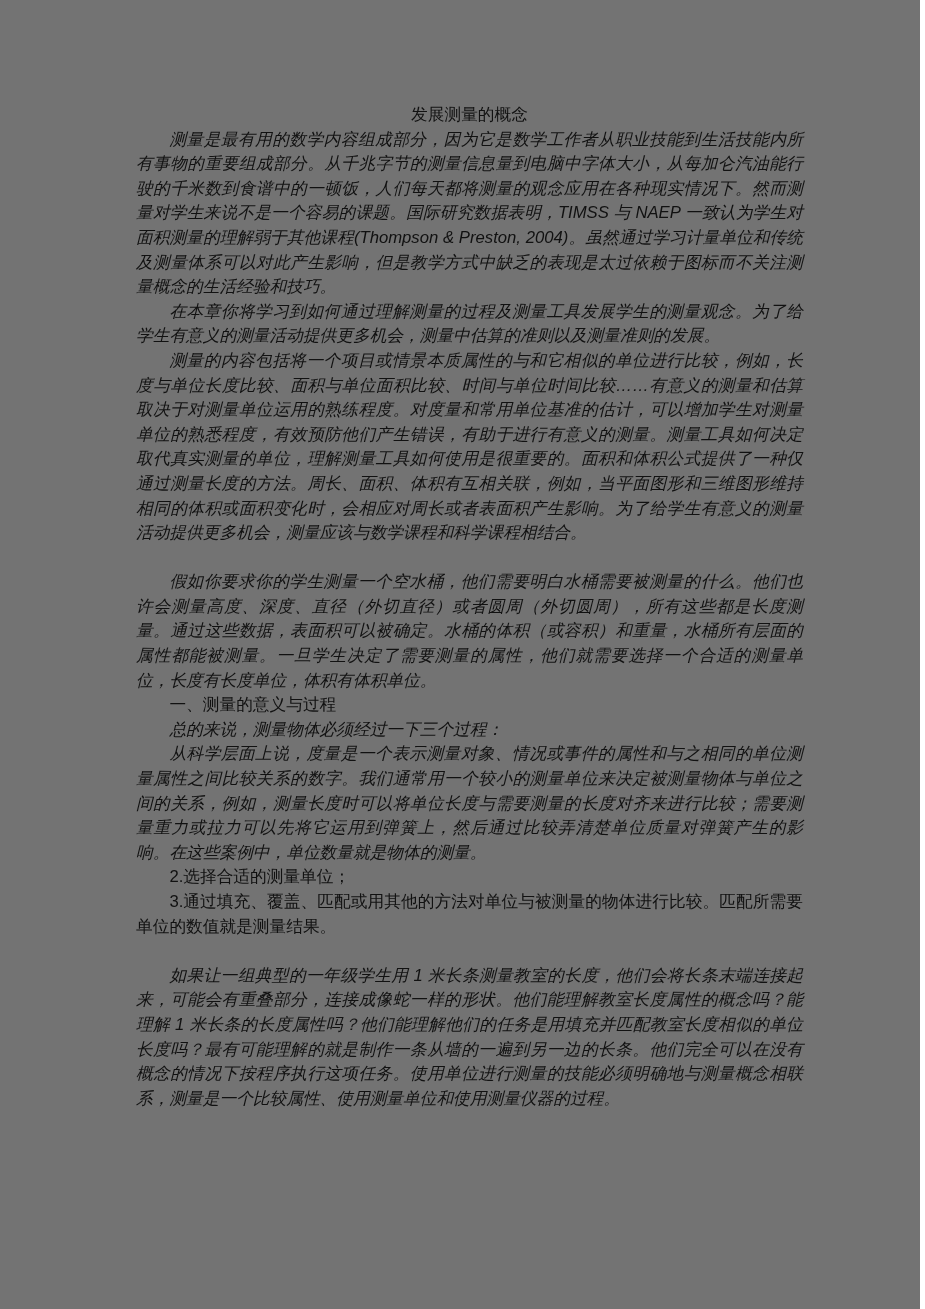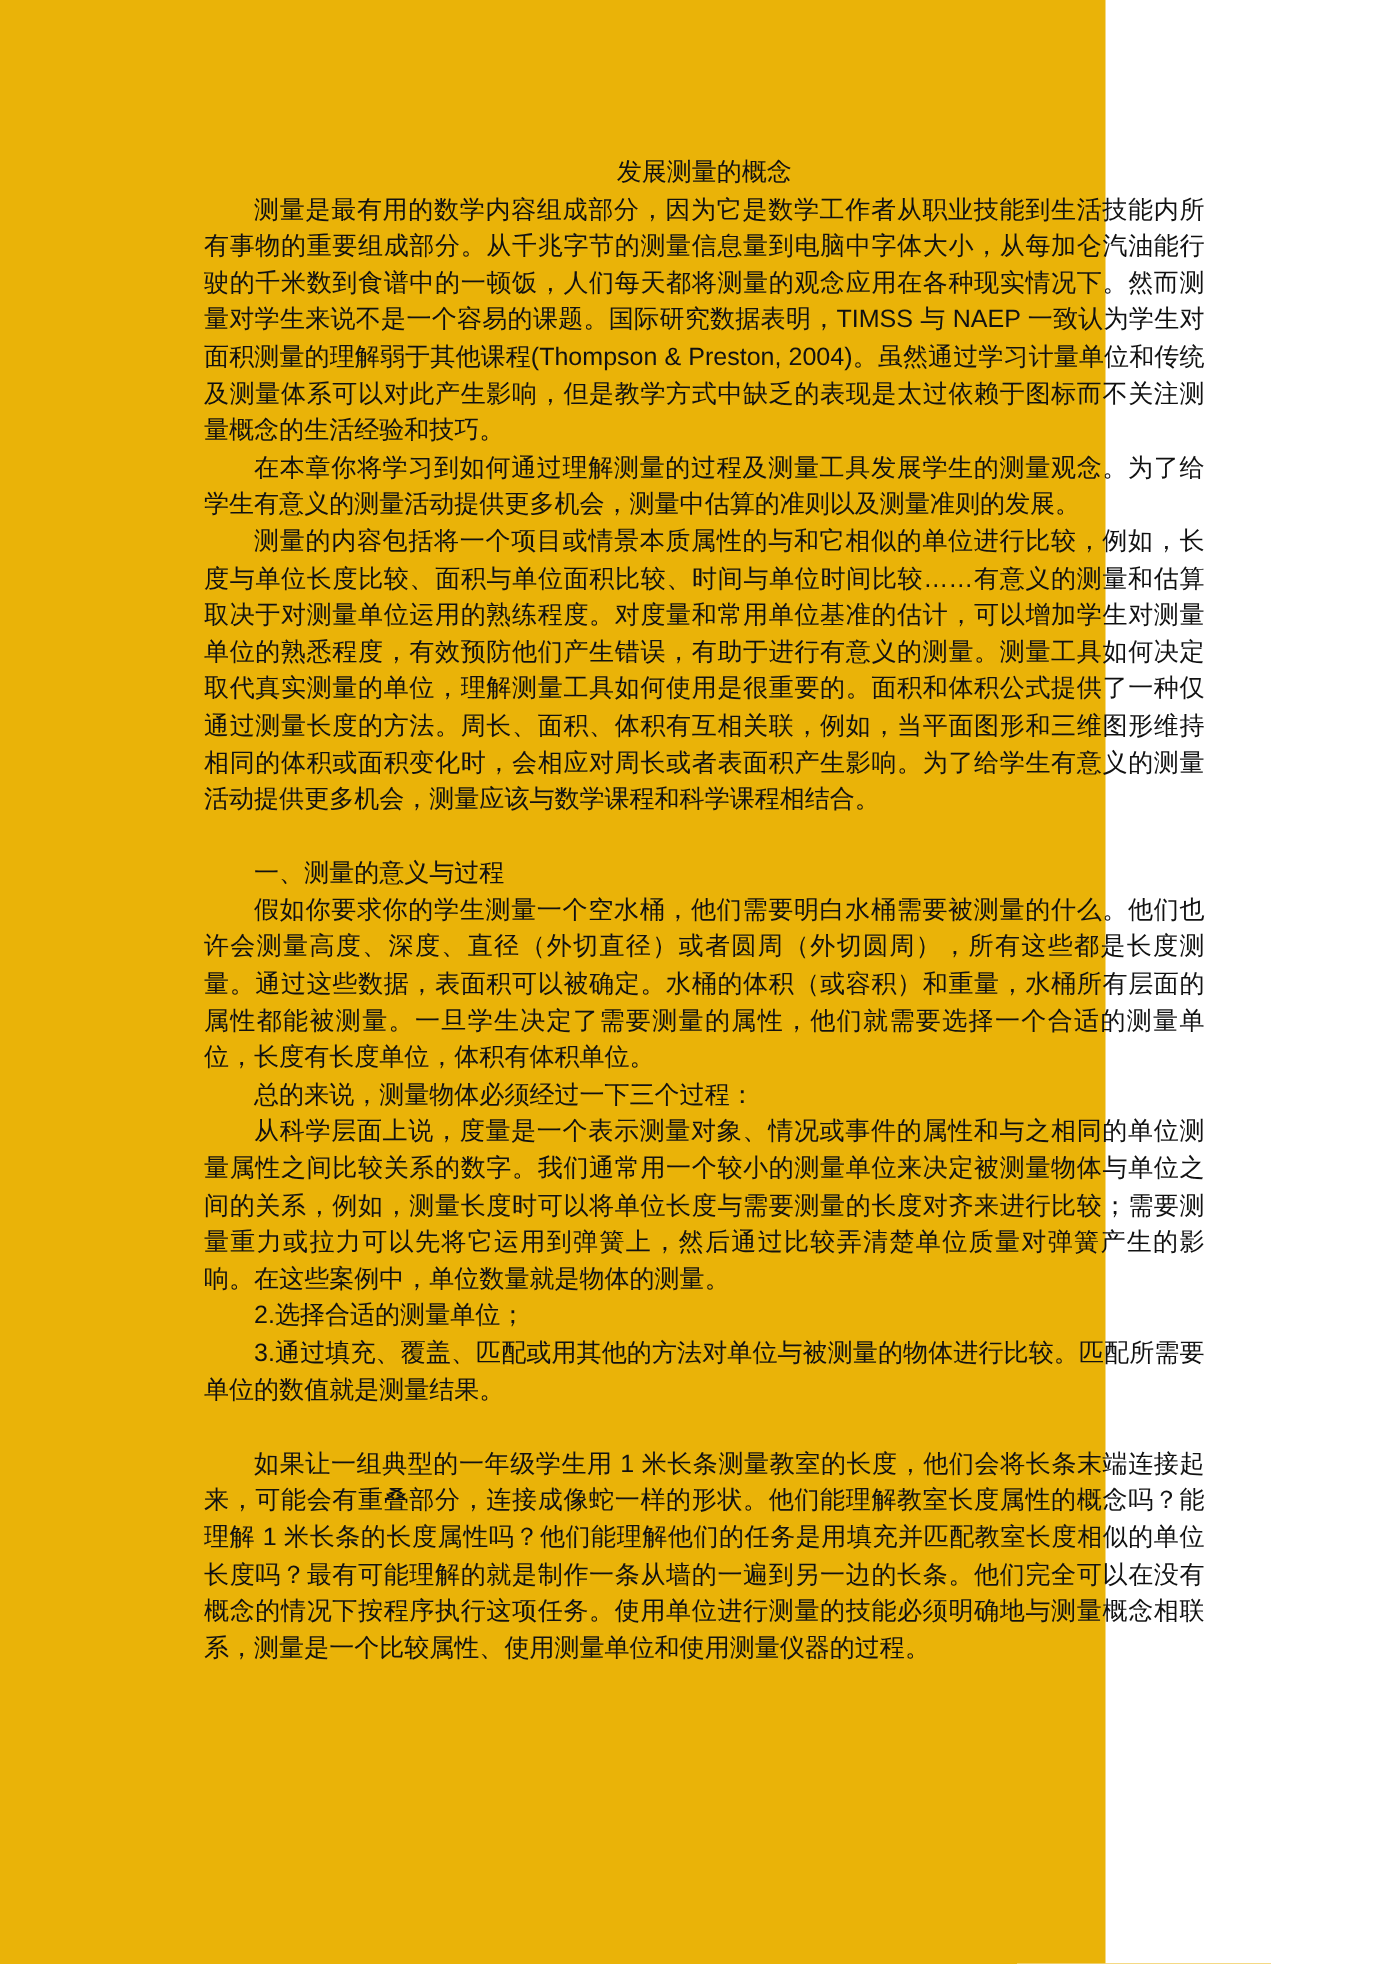--- a/index.html
+++ b/index.html
@@ -6,23 +6,23 @@
     margin: 0;
     padding: 0;
   }
   body {
     width: 925px;
     height: 1309px;
     background: #ffffff;
     overflow: hidden;
   }
   .page {
-    width: 737px;
+    width: 920px;
     height: 1309px;
-    background: #eab308;
+    background: #737373;
     box-sizing: border-box;
   }
   .content {
     box-sizing: content-box;
     padding: 103px 122px 0 136px;
     width: 667px;
     font-family: "Liberation Sans", sans-serif;
     font-size: 16.7px;
     line-height: 24.6px;
     color: #111111;
@@ -32,20 +32,21 @@
     padding: 0;
     word-break: break-all;
   }
   p.title {
     text-align: center;
     text-indent: 0;
   }
   p.para {
     text-align: justify;
     text-indent: 2em;
+    font-style: italic;
   }
   p.list-item {
     text-align: justify;
     text-indent: 2em;
   }
   p.heading {
     text-indent: 2em;
     text-align: left;
   }
   p.spacer {
@@ -55,22 +56,22 @@
 </head>
 <body style="background: rgb(255, 255, 255);">
 
 <div class="page">
   <div class="content" id="doc" style="color: rgb(17, 17, 17);">
       <p class="block title">发展测量的概念</p>
       <p class="block para">测量是最有用的数学内容组成部分，因为它是数学工作者从职业技能到生活技能内所有事物的重要组成部分。从千兆字节的测量信息量到电脑中字体大小，从每加仑汽油能行驶的千米数到食谱中的一顿饭，人们每天都将测量的观念应用在各种现实情况下。然而测量对学生来说不是一个容易的课题。国际研究数据表明，TIMSS 与 NAEP 一致认为学生对面积测量的理解弱于其他课程(Thompson &amp; Preston, 2004)。虽然通过学习计量单位和传统及测量体系可以对此产生影响，但是教学方式中缺乏的表现是太过依赖于图标而不关注测量概念的生活经验和技巧。</p>
       <p class="block para">在本章你将学习到如何通过理解测量的过程及测量工具发展学生的测量观念。为了给学生有意义的测量活动提供更多机会，测量中估算的准则以及测量准则的发展。</p>
       <p class="block para">测量的内容包括将一个项目或情景本质属性的与和它相似的单位进行比较，例如，长度与单位长度比较、面积与单位面积比较、时间与单位时间比较……有意义的测量和估算取决于对测量单位运用的熟练程度。对度量和常用单位基准的估计，可以增加学生对测量单位的熟悉程度，有效预防他们产生错误，有助于进行有意义的测量。测量工具如何决定取代真实测量的单位，理解测量工具如何使用是很重要的。面积和体积公式提供了一种仅通过测量长度的方法。周长、面积、体积有互相关联，例如，当平面图形和三维图形维持相同的体积或面积变化时，会相应对周长或者表面积产生影响。为了给学生有意义的测量活动提供更多机会，测量应该与数学课程和科学课程相结合。</p>
       <p class="block spacer"></p>
+      <p class="block para">假如你要求你的学生测量一个空水桶，他们需要明白水桶需要被测量的什么。他们也许会测量高度、深度、直径（外切直径）或者圆周（外切圆周），所有这些都是长度测量。通过这些数据，表面积可以被确定。水桶的体积（或容积）和重量，水桶所有层面的属性都能被测量。一旦学生决定了需要测量的属性，他们就需要选择一个合适的测量单位，长度有长度单位，体积有体积单位。</p>
       <p class="block heading">一、测量的意义与过程</p>
-      <p class="block para">假如你要求你的学生测量一个空水桶，他们需要明白水桶需要被测量的什么。他们也许会测量高度、深度、直径（外切直径）或者圆周（外切圆周），所有这些都是长度测量。通过这些数据，表面积可以被确定。水桶的体积（或容积）和重量，水桶所有层面的属性都能被测量。一旦学生决定了需要测量的属性，他们就需要选择一个合适的测量单位，长度有长度单位，体积有体积单位。</p>
       <p class="block para">总的来说，测量物体必须经过一下三个过程：</p>
       <p class="block para">从科学层面上说，度量是一个表示测量对象、情况或事件的属性和与之相同的单位测量属性之间比较关系的数字。我们通常用一个较小的测量单位来决定被测量物体与单位之间的关系，例如，测量长度时可以将单位长度与需要测量的长度对齐来进行比较；需要测量重力或拉力可以先将它运用到弹簧上，然后通过比较弄清楚单位质量对弹簧产生的影响。在这些案例中，单位数量就是物体的测量。</p>
       <p class="block list-item">2.选择合适的测量单位；</p>
       <p class="block list-item">3.通过填充、覆盖、匹配或用其他的方法对单位与被测量的物体进行比较。匹配所需要单位的数值就是测量结果。</p>
       <p class="block spacer"></p>
       <p class="block para">如果让一组典型的一年级学生用 1 米长条测量教室的长度，他们会将长条末端连接起来，可能会有重叠部分，连接成像蛇一样的形状。他们能理解教室长度属性的概念吗？能理解 1 米长条的长度属性吗？他们能理解他们的任务是用填充并匹配教室长度相似的单位长度吗？最有可能理解的就是制作一条从墙的一遍到另一边的长条。他们完全可以在没有概念的情况下按程序执行这项任务。使用单位进行测量的技能必须明确地与测量概念相联系，测量是一个比较属性、使用测量单位和使用测量仪器的过程。</p>
     </div>
 </div>
 
 </body></html>

